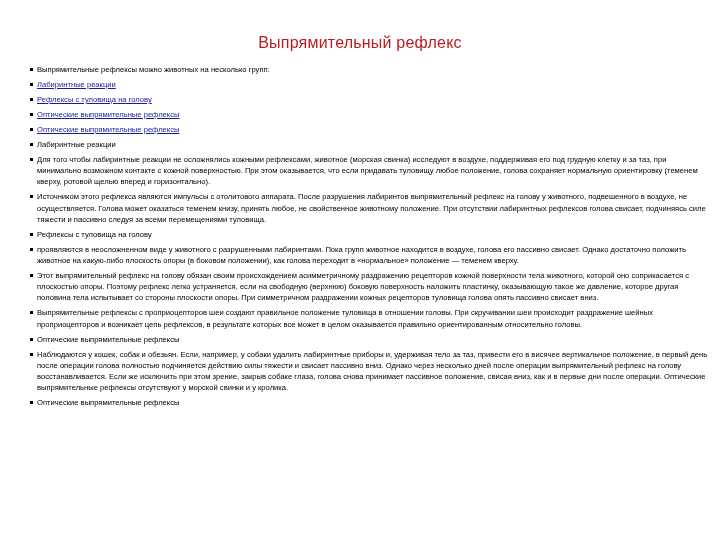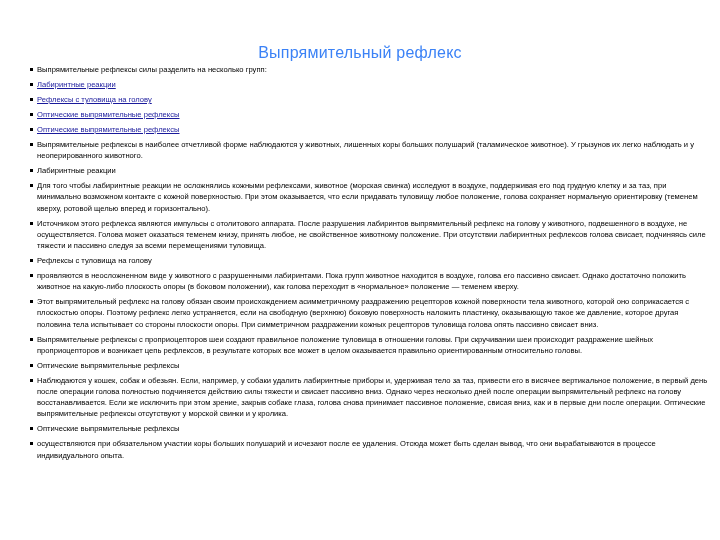--- a/index.html
+++ b/index.html
@@ -1,41 +1,38 @@
 <!DOCTYPE html>
 <html><head>
 <meta charset="utf-8">
 <style>
   html, body { margin:0; padding:0; }
   body { width:720px; height:540px; background:#ffffff; overflow:hidden; position:relative;
          font-family:"Liberation Sans", sans-serif; color:#000; }
-  .title { position:absolute; top:44px; left:0; width:720px; text-align:center;
-           font-size:16px; color:#3b82f6; letter-spacing:0.2px; }
+  .title { position:absolute; top:34px; left:0; width:720px; text-align:center;
+           font-size:16px; color:#b91c1c; letter-spacing:0.2px; }
   .list { position:absolute; top:64px; left:30px; width:680px; margin:0; padding:0; list-style:none; }
   .item { position:relative; padding-left:7px; font-size:7.6px; line-height:11.2px; margin-bottom:3.8px; }
   .item::before { content:""; position:absolute; left:0; top:4px; width:3px; height:3px; background:#000; }
   .item a { color:#1a1a9c; text-decoration:underline; }
   .item .txt { display:block; }
 </style>
 </head>
 <body>
 
 <div class="title">Выпрямительный рефлекс</div>
 
 <ul class="list">
   <li class="item">
-      <span class="txt">Выпрямительные рефлексы силы разделить на несколько групп:</span>
+      <span class="txt">Выпрямительные рефлексы можно животных на несколько групп:</span>
     </li>
   <li class="item"><a href="#">Лабиринтные реакции</a></li>
   <li class="item"><a href="#">Рефлексы с туловища на голову</a></li>
   <li class="item"><a href="#">Оптические выпрямительные рефлексы</a></li>
   <li class="item"><a href="#">Оптические выпрямительные рефлексы</a></li>
-  <li class="item">
-      <span class="txt">Выпрямительные рефлексы в наиболее отчетливой форме наблюдаются у животных, лишенных коры больших полушарий (таламическое животное). У грызунов их легко наблюдать и у неоперированного животного.</span>
-    </li>
   <li class="item">
       <span class="txt">Лабиринтные реакции</span>
     </li>
   <li class="item">
       <span class="txt">Для того чтобы лабиринтные реакции не осложнялись кожными рефлексами, животное (морская свинка) исследуют в воздухе, поддерживая его под грудную клетку и за таз, при минимально возможном контакте с кожной поверхностью. При этом оказывается, что если придавать туловищу любое положение, голова сохраняет нормальную ориентировку (теменем кверху, ротовой щелью вперед и горизонтально).</span>
     </li>
   <li class="item">
       <span class="txt">Источником этого рефлекса являются импульсы с отолитового аппарата. После разрушения лабиринтов выпрямительный рефлекс на голову у животного, подвешенного в воздухе, не осуществляется. Голова может оказаться теменем книзу, принять любое, не свойственное животному положение. При отсутствии лабиринтных рефлексов голова свисает, подчиняясь силе тяжести и пассивно следуя за всеми перемещениями туловища.</span>
     </li>
   <li class="item">
@@ -52,16 +49,13 @@
     </li>
   <li class="item">
       <span class="txt"> Оптические выпрямительные рефлексы</span>
     </li>
   <li class="item">
       <span class="txt">Наблюдаются у кошек, собак и обезьян. Если, например, у собаки удалить лабиринтные приборы и, удерживая тело за таз, привести его в висячее вертикальное положение, в первый день после операции голова полностью подчиняется действию силы тяжести и свисает пассивно вниз. Однако через несколько дней после операции выпрямительный рефлекс на голову восстанавливается. Если же исключить при этом зрение, закрыв собаке глаза, голова снова принимает пассивное положение, свисая вниз, как и в первые дни после операции. Оптические выпрямительные рефлексы отсутствуют у морской свинки и у кролика.</span>
     </li>
   <li class="item">
       <span class="txt"> Оптические выпрямительные рефлексы</span>
     </li>
-  <li class="item">
-      <span class="txt">осуществляются при обязательном участии коры больших полушарий и исчезают после ее удаления. Отсюда может быть сделан вывод, что они вырабатываются в процессе индивидуального опыта.</span>
-    </li>
 </ul>
 
 </body></html>

